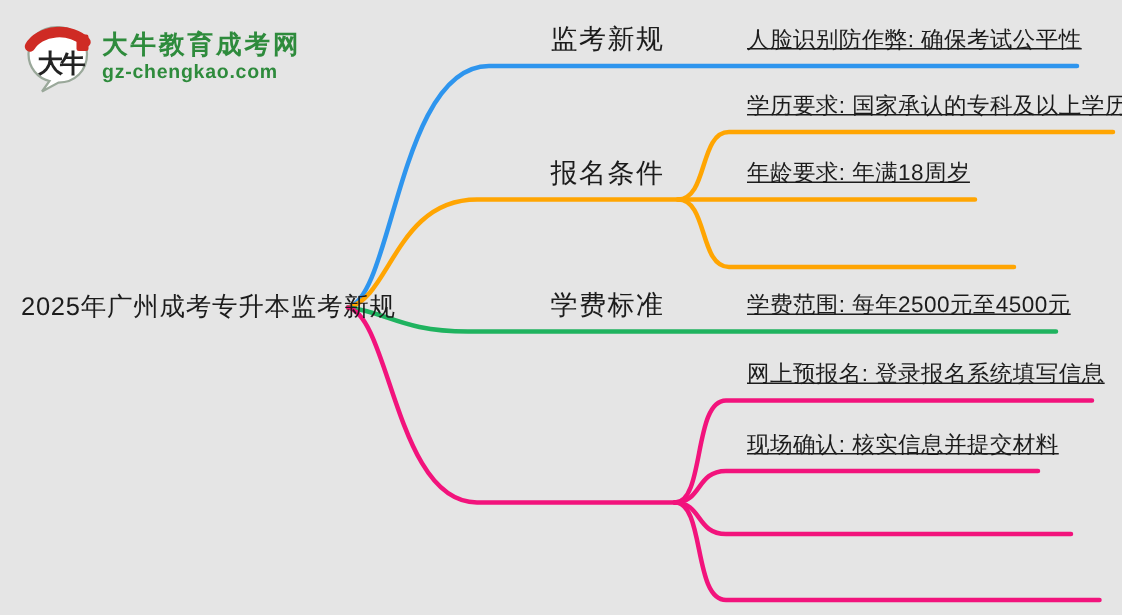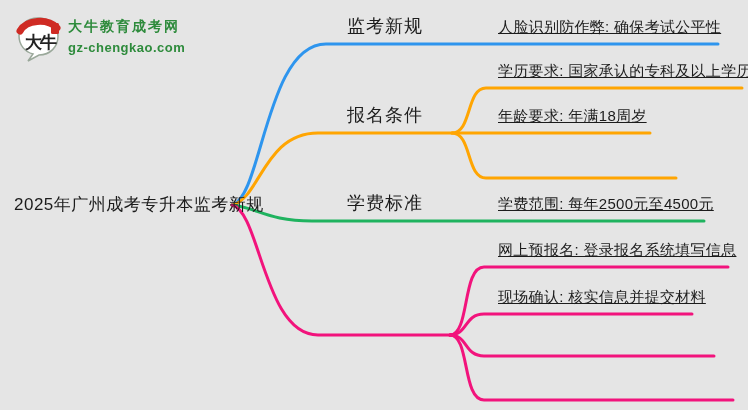--- a/index.html
+++ b/index.html
@@ -30,42 +30,42 @@
     color: #1c1c1c;
     white-space: nowrap;
   }
   .root-label {
     left: 14px; top: 194px;
     font-size: 17px;
     line-height: 22px;
     letter-spacing: 0.5px;
   }
   .branch-label {
-    left: 310px;
+    left: 330px;
     width: 150px;
     text-align: center;
     font-size: 18px;
     line-height: 24px;
     letter-spacing: 1px;
   }
   .child-item {
     left: 478px;
     font-size: 15px;
     line-height: 17px;
     padding: 0 8px 6px 20px;
     letter-spacing: 0.3px;
     text-decoration: underline;
   }
 
   
   .logo-wrap { position: absolute; left: 12px; top: 10px; width: 240px; height: 56px; }
   .logo-mark { position: absolute; left: 2px; top: 2px; }
   .site-name {
     position: absolute; left: 56px; top: 8px;
-    font-size: 14px; font-weight: bold; letter-spacing: 2px;
+    font-size: 17px; font-weight: bold; letter-spacing: 2px;
   }
   .site-url {
     position: absolute; left: 56px; top: 30px;
     font-size: 13px; font-weight: bold; letter-spacing: 0.5px;
   }
 </style>
 </head>
 <body>
 
 <div class="canvas">

